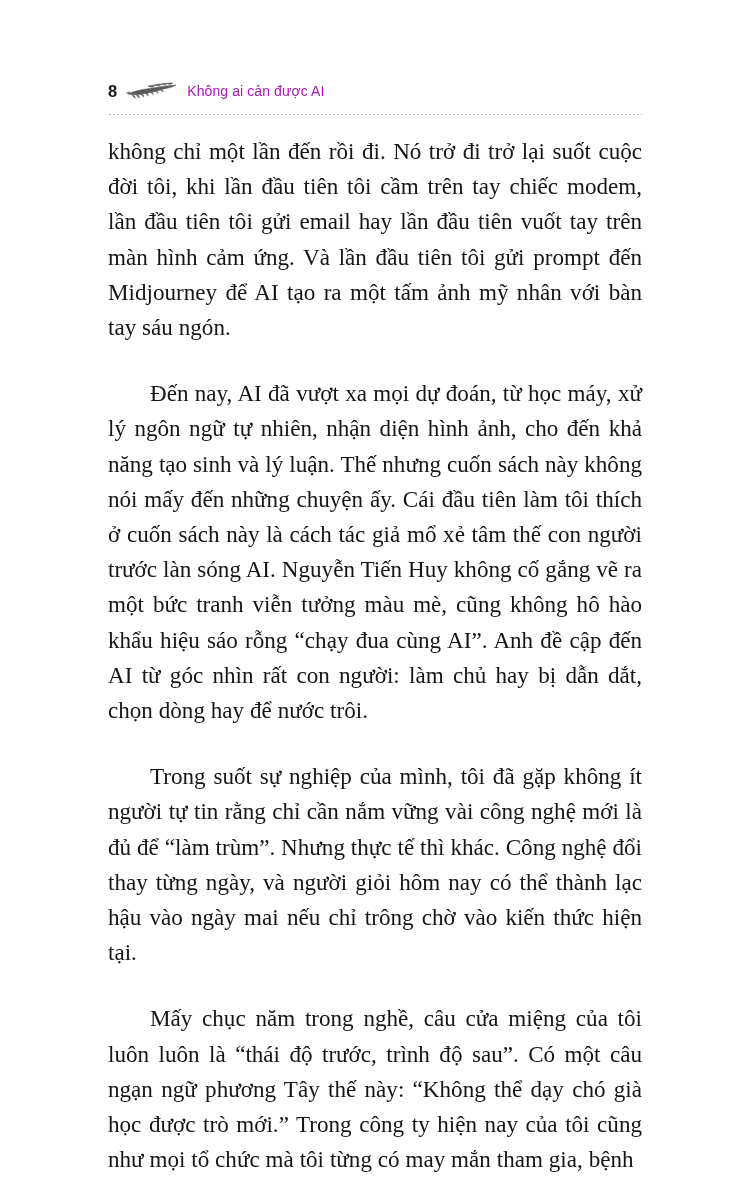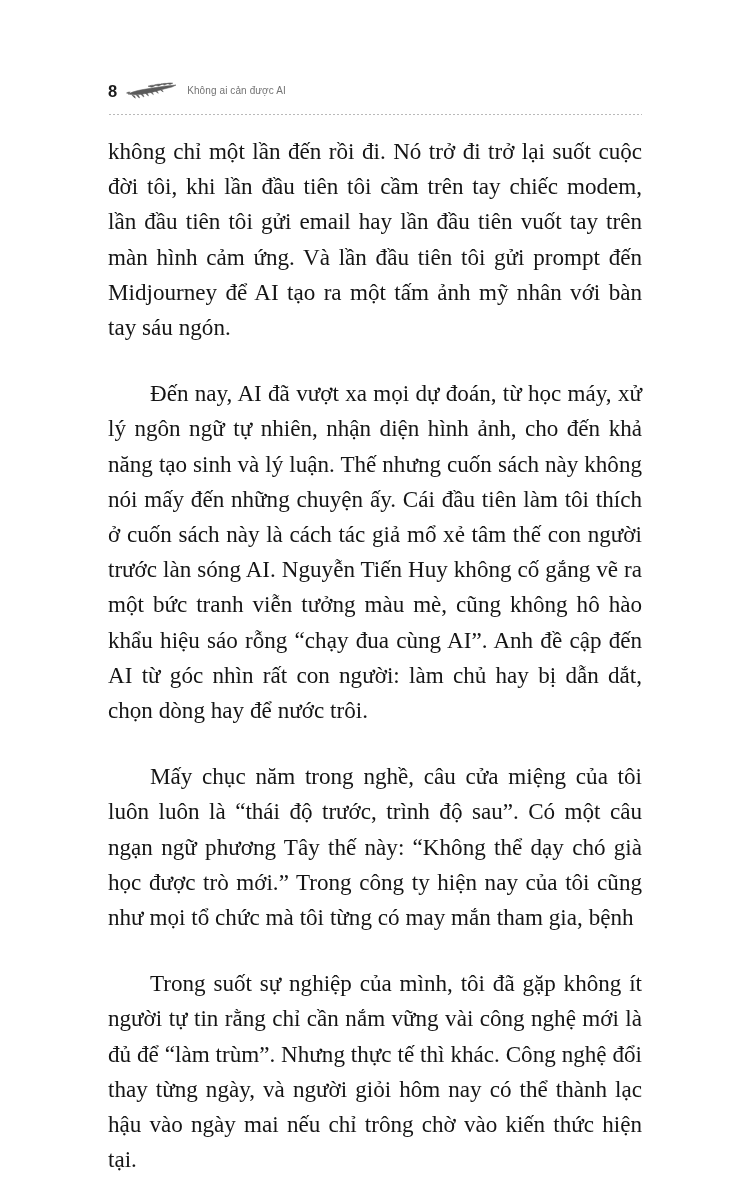--- a/index.html
+++ b/index.html
@@ -52,23 +52,23 @@
     height: 20px;
     display: inline-block;
     flex: 0 0 auto;
     position: relative;
     top: 1px;
   }
   .ornament svg { display: block; }
 
   .head-title {
     font-family: "Liberation Sans", "DejaVu Sans", sans-serif;
-    font-size: 10px;
+    font-size: 14px;
     font-weight: 400;
-    color: #737373;
+    color: #a21caf;
     letter-spacing: 0.1px;
     line-height: 1;
     white-space: nowrap;
   }
 
   
   .rule {
     position: absolute;
     left: 108px;
     top: 114px;
@@ -135,17 +135,17 @@
     </span>
 
     <span class="head-title">Không ai cản được AI</span>
   </div>
 
   <div class="rule"></div>
 
   <div class="body-text">
     <p>không chỉ một lần đến rồi đi. Nó trở đi trở lại suốt cuộc đời tôi, khi lần đầu tiên tôi cầm trên tay chiếc modem, lần đầu tiên tôi gửi email hay lần đầu tiên vuốt tay trên màn hình cảm ứng. Và lần đầu tiên tôi gửi prompt đến Midjourney để AI tạo ra một tấm ảnh mỹ nhân với bàn tay sáu ngón.</p>
     <p class="indent">Đến nay, AI đã vượt xa mọi dự đoán, từ học máy, xử lý ngôn ngữ tự nhiên, nhận diện hình ảnh, cho đến khả năng tạo sinh và lý luận. Thế nhưng cuốn sách này không nói mấy đến những chuyện ấy. Cái đầu tiên làm tôi thích ở cuốn sách này là cách tác giả mổ xẻ tâm thế con người trước làn sóng AI. Nguyễn Tiến Huy không cố gắng vẽ ra một bức tranh viễn tưởng màu mè, cũng không hô hào khẩu hiệu sáo rỗng “chạy đua cùng AI”. Anh đề cập đến AI từ góc nhìn rất con người: làm chủ hay bị dẫn dắt, chọn dòng hay để nước trôi.</p>
+    <p class="indent">Trong suốt sự nghiệp của mình, tôi đã gặp không ít người tự tin rằng chỉ cần nắm vững vài công nghệ mới là đủ để “làm trùm”. Nhưng thực tế thì khác. Công nghệ đổi thay từng ngày, và người giỏi hôm nay có thể thành lạc hậu vào ngày mai nếu chỉ trông chờ vào kiến thức hiện tại.</p>
     <p class="indent">Mấy chục năm trong nghề, câu cửa miệng của tôi luôn luôn là “thái độ trước, trình độ sau”. Có một câu ngạn ngữ phương Tây thế này: “Không thể dạy chó già học được trò mới.” Trong công ty hiện nay của tôi cũng như mọi tổ chức mà tôi từng có may mắn tham gia, bệnh</p>
-    <p class="indent">Trong suốt sự nghiệp của mình, tôi đã gặp không ít người tự tin rằng chỉ cần nắm vững vài công nghệ mới là đủ để “làm trùm”. Nhưng thực tế thì khác. Công nghệ đổi thay từng ngày, và người giỏi hôm nay có thể thành lạc hậu vào ngày mai nếu chỉ trông chờ vào kiến thức hiện tại.</p>
   </div>
 
 </div>
 
 </body></html>

